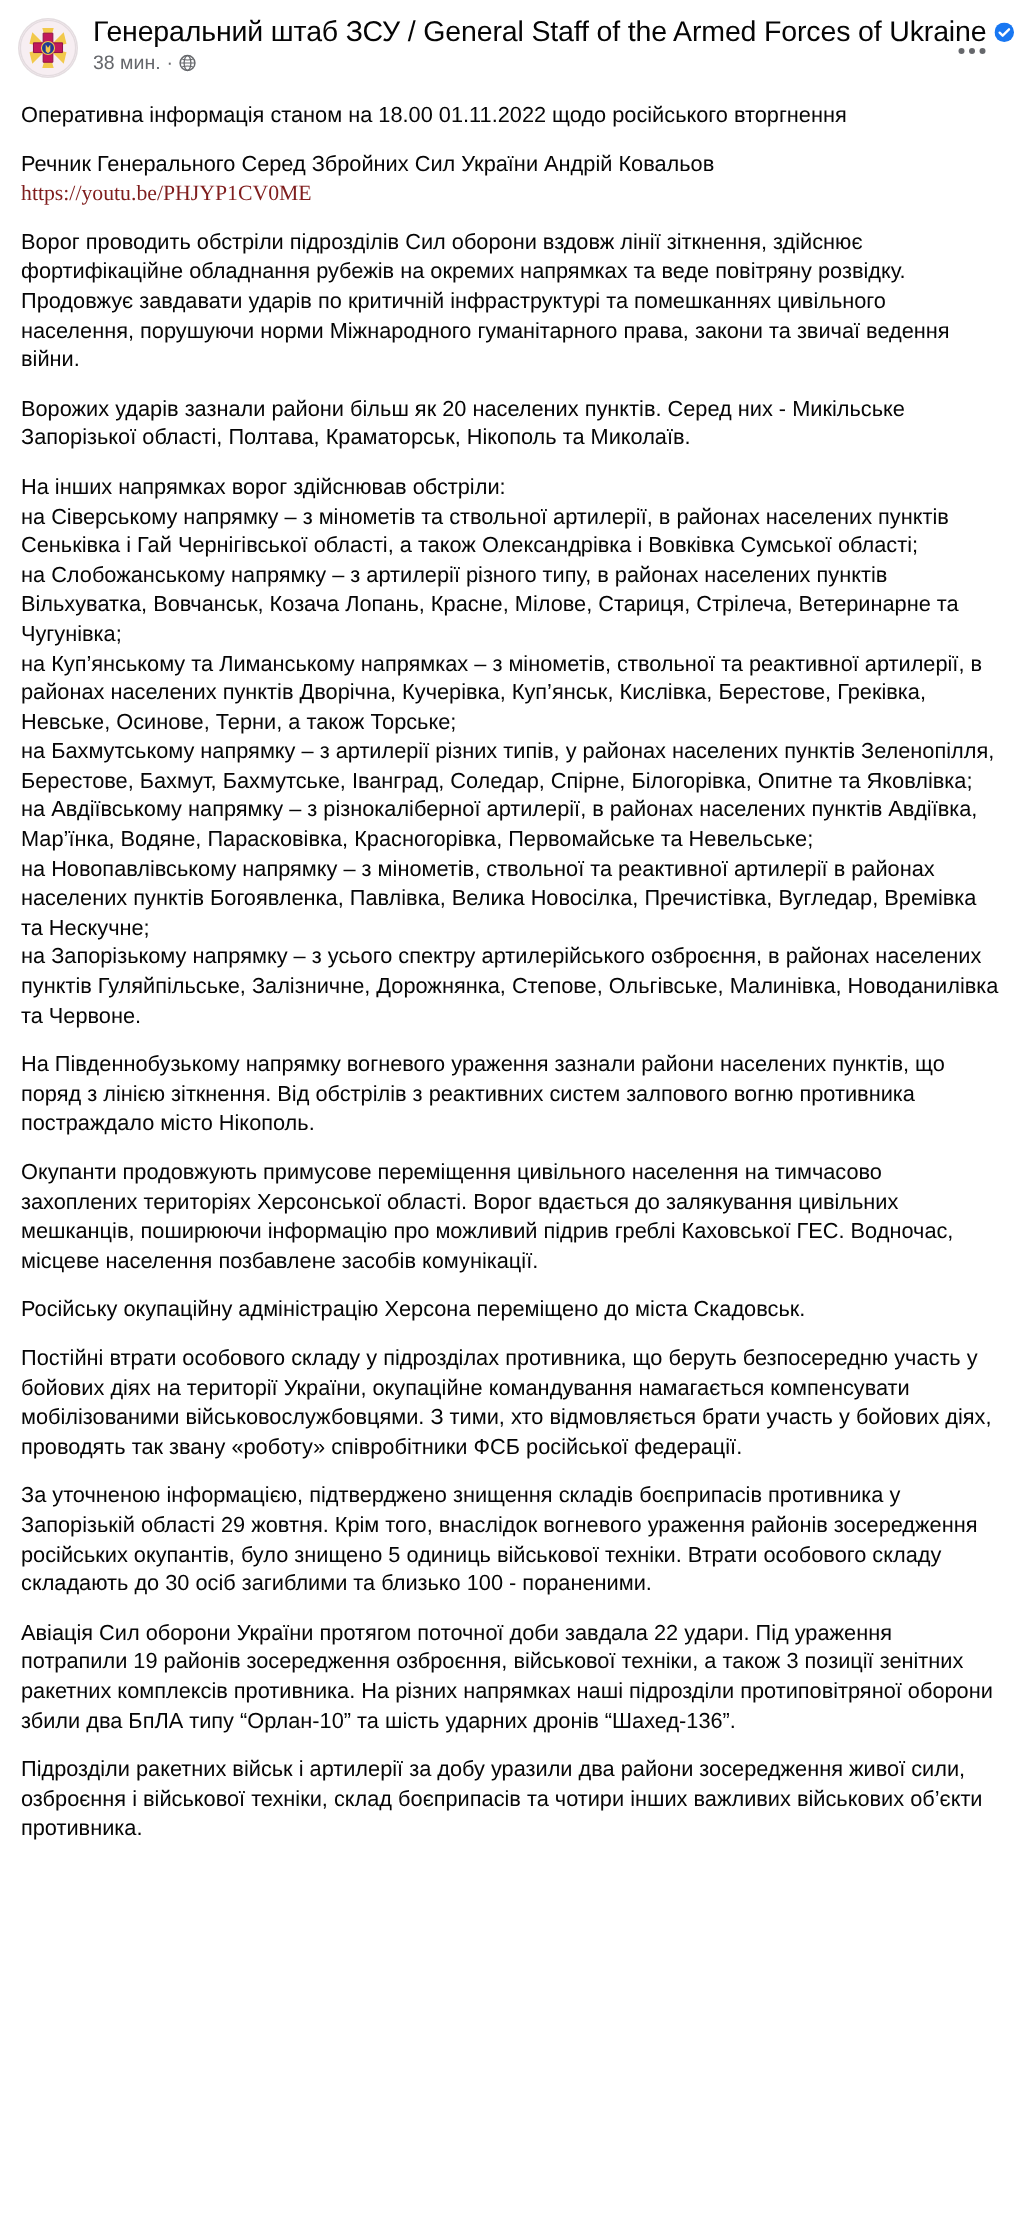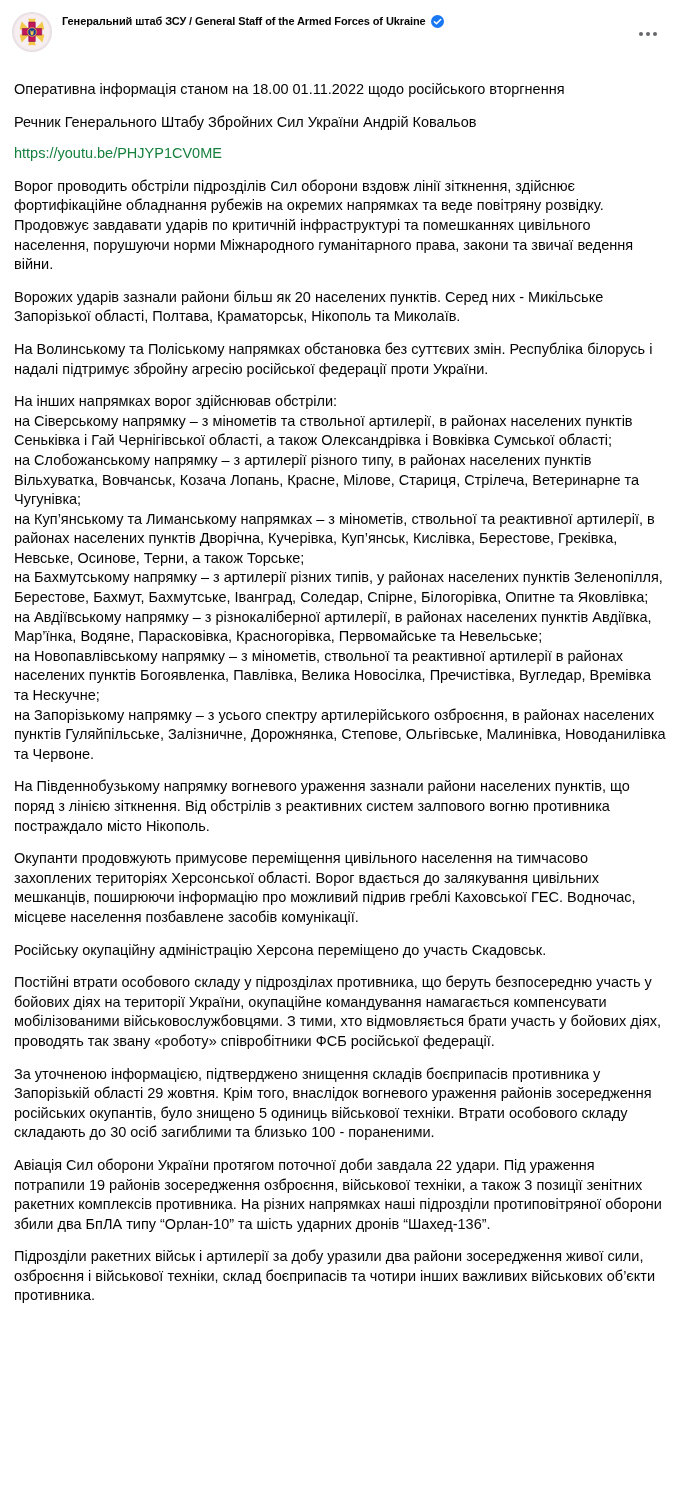--- a/index.html
+++ b/index.html
@@ -49,22 +49,22 @@
     flex: 1 1 auto;
     min-width: 0;
     padding-top: 1px;
   }
   .page-name-row {
     display: flex;
     align-items: center;
     line-height: 17px;
   }
   .page-name {
-    font-size: 11px;
-    font-weight: bold;
+    font-size: 19px;
+    font-weight: normal;
     color: #050505;
     letter-spacing: -0.1px;
     white-space: nowrap;
   }
   .verified-badge {
     display: inline-flex;
     margin-left: 5px;
     flex: 0 0 auto;
   }
   .verified-badge svg { display: block; }
@@ -107,31 +107,32 @@
   }
 
   
   .post-body {
     padding: 10px 14px 14px 14px;
     font-size: 14.5px;
     line-height: 19.6px;
     color: #050505;
   }
   .para {
-    margin: 12px 0 13px 0;
+    margin: 0 0 13px 0;
     white-space: pre-wrap;
     word-wrap: break-word;
   }
   .para:last-child { margin-bottom: 0; }
   .para.tight { margin-bottom: 0; }
   .post-link {
-    color: #15803d;
+    color: #7f1d1d;
     text-decoration: none;
     cursor: pointer;
     word-break: break-all;
+    font-family: Liberation Serif, serif;
   }
 </style>
 </head>
 <body>
 
 <div class="post-card">
 
   <div class="post-header">
 
     <div class="avatar-wrap">
@@ -163,50 +164,62 @@
       <div class="page-name-row">
         <span class="page-name">Генеральний штаб ЗСУ / General Staff of the Armed Forces of Ukraine</span>
         <span class="verified-badge" title="Verified">
           <svg width="13" height="13" viewBox="0 0 16 16" xmlns="http://www.w3.org/2000/svg">
             <circle cx="8" cy="8" r="8" fill="#1877F2"></circle>
             <path d="M4.2 8.3 L6.7 10.8 L11.9 5.6" fill="none" stroke="#ffffff" stroke-width="1.9" stroke-linecap="round" stroke-linejoin="round"></path>
           </svg>
         </span>
       </div>
 
+      <div class="meta-row">
+        <span class="meta-time">38 мин.</span>
+        <span class="meta-dot">·</span>
+        <span class="globe-icon" title="Public">
+          <svg width="12" height="12" viewBox="0 0 16 16" xmlns="http://www.w3.org/2000/svg">
+            <circle cx="8" cy="8" r="6.6" fill="none" stroke="#65676b" stroke-width="1.3"></circle>
+            <ellipse cx="8" cy="8" rx="3" ry="6.6" fill="none" stroke="#65676b" stroke-width="1.1"></ellipse>
+            <line x1="1.6" y1="8" x2="14.4" y2="8" stroke="#65676b" stroke-width="1.1"></line>
+            <path d="M3 4.4 Q8 6.2 13 4.4" fill="none" stroke="#65676b" stroke-width="0.9"></path>
+            <path d="M3 11.6 Q8 9.8 13 11.6" fill="none" stroke="#65676b" stroke-width="0.9"></path>
+          </svg>
+        </span>
+      </div>
     </div>
 
     <button class="menu-button" aria-label="Actions for this post">
       <span></span>
       <span></span>
       <span></span>
     </button>
   </div>
 
   <div class="post-body">
 
     <p class="para">Оперативна інформація станом на 18.00 01.11.2022 щодо російського вторгнення</p>
 
-    <p class="para tight">Речник Генерального Штабу Збройних Сил України Андрій Ковальов</p>
+    <p class="para tight">Речник Генерального Серед Збройних Сил України Андрій Ковальов</p>
 
     <p class="para"><a class="post-link" href="#">https://youtu.be/PHJYP1CV0ME</a></p>
 
     <p class="para">Ворог проводить обстріли підрозділів Сил оборони вздовж лінії зіткнення, здійснює фортифікаційне обладнання рубежів на окремих напрямках та веде повітряну розвідку. Продовжує завдавати ударів по критичній інфраструктурі та помешканнях цивільного населення, порушуючи норми Міжнародного гуманітарного права, закони та звичаї ведення війни.</p>
     <p class="para">Ворожих ударів зазнали райони більш як 20 населених пунктів. Серед них - Микільське Запорізької області, Полтава, Краматорськ, Нікополь та Миколаїв.</p>
-    <p class="para">На Волинському та Поліському напрямках обстановка без суттєвих змін. Республіка білорусь і надалі підтримує збройну агресію російської федерації проти України.</p>
     <p class="para">На інших напрямках ворог здійснював обстріли:
 на Сіверському напрямку – з мінометів та ствольної артилерії, в районах населених пунктів Сеньківка і Гай Чернігівської області, а також Олександрівка і Вовківка Сумської області;
 на Слобожанському напрямку – з артилерії різного типу, в районах населених пунктів Вільхуватка, Вовчанськ, Козача Лопань, Красне, Мілове, Стариця, Стрілеча, Ветеринарне та Чугунівка;
 на Куп’янському та Лиманському напрямках – з мінометів, ствольної та реактивної артилерії, в районах населених пунктів Дворічна, Кучерівка, Куп’янськ, Кислівка, Берестове, Греківка, Невське, Осинове, Терни, а також Торське;
 на Бахмутському напрямку – з артилерії різних типів, у районах населених пунктів Зеленопілля, Берестове, Бахмут, Бахмутське, Іванград, Соледар, Спірне, Білогорівка, Опитне та Яковлівка;
 на Авдіївському напрямку – з різнокаліберної артилерії, в районах населених пунктів Авдіївка, Мар’їнка, Водяне, Парасковівка, Красногорівка, Первомайське та Невельське;
 на Новопавлівському напрямку – з мінометів, ствольної та реактивної артилерії в районах населених пунктів Богоявленка, Павлівка, Велика Новосілка, Пречистівка, Вугледар, Времівка та Нескучне;
 на Запорізькому напрямку – з усього спектру артилерійського озброєння, в районах населених пунктів Гуляйпільське, Залізничне, Дорожнянка, Степове, Ольгівське, Малинівка, Новоданилівка та Червоне.</p>
     <p class="para">На Південнобузькому напрямку вогневого ураження зазнали райони населених пунктів, що поряд з лінією зіткнення. Від обстрілів з реактивних систем залпового вогню противника постраждало місто Нікополь.</p>
     <p class="para">Окупанти продовжують примусове переміщення цивільного населення на тимчасово захоплених територіях Херсонської області. Ворог вдається до залякування цивільних мешканців, поширюючи інформацію про можливий підрив греблі Каховської ГЕС. Водночас, місцеве населення позбавлене засобів комунікації.</p>
-    <p class="para">Російську окупаційну адміністрацію Херсона переміщено до участь Скадовськ.</p>
+    <p class="para">Російську окупаційну адміністрацію Херсона переміщено до міста Скадовськ.</p>
     <p class="para">Постійні втрати особового складу у підрозділах противника, що беруть безпосередню участь у бойових діях на території України, окупаційне командування намагається компенсувати мобілізованими військовослужбовцями. З тими, хто відмовляється брати участь у бойових діях, проводять так звану «роботу» співробітники ФСБ російської федерації.</p>
     <p class="para">За уточненою інформацією, підтверджено знищення складів боєприпасів противника у Запорізькій області 29 жовтня. Крім того, внаслідок вогневого ураження районів зосередження російських окупантів, було знищено 5 одиниць військової техніки. Втрати особового складу складають до 30 осіб загиблими та близько 100 - пораненими.</p>
     <p class="para">Авіація Сил оборони України протягом поточної доби завдала 22 удари. Під ураження потрапили 19 районів зосередження озброєння, військової техніки, а також 3 позиції зенітних ракетних комплексів противника. На різних напрямках наші підрозділи протиповітряної оборони збили два БпЛА типу “Орлан-10” та шість ударних дронів “Шахед-136”.</p>
     <p class="para">Підрозділи ракетних військ і артилерії за добу уразили два райони зосередження живої сили, озброєння і військової техніки, склад боєприпасів та чотири інших важливих військових об’єкти противника.</p>
 
   </div>
 </div>
 
 </body></html>

